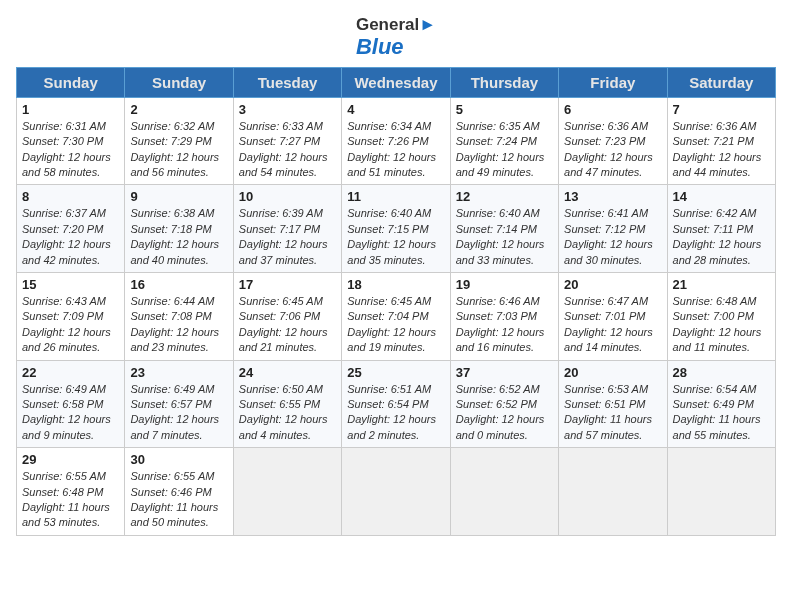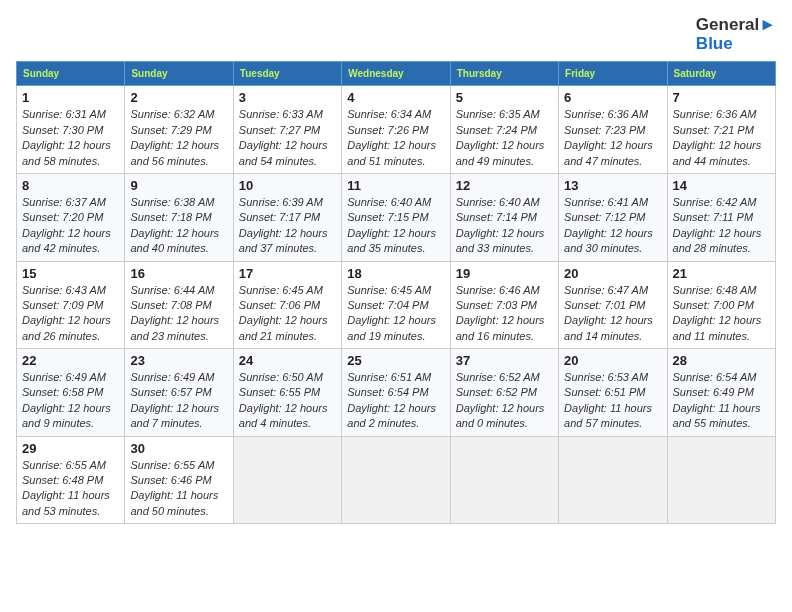--- a/index.html
+++ b/index.html
@@ -5,21 +5,21 @@
     * { box-sizing: border-box; margin: 0; padding: 0; }
     body {
       font-family: Arial, sans-serif;
       background: #fff;
       width: 792px;
       min-height: 612px;
       padding: 16px;
     }
     .header {
       display: flex;
-      justify-content: flex-end;
+      justify-content: center;
       align-items: flex-start;
       margin-bottom: 8px;
     }
     .logo {
       display: flex;
       align-items: center;
       gap: 4px;
     }
     .title-block {
       text-align: right;
@@ -34,24 +34,24 @@
       color: #555;
       font-style: italic;
     }
     .calendar {
       width: 100%;
       border-collapse: collapse;
       font-size: 11px;
     }
     .calendar th {
       background-color: #2b6cb0;
-      color: #bef264;
-      text-align: left;
+      color: #e5e5e5;
+      text-align: center;
       padding: 6px 6px;
-      font-size: 10px;
+      font-size: 15px;
       font-weight: bold;
       border: 1px solid #5a9fd4;
     }
     .calendar td {
       border: 1px solid #ccc;
       vertical-align: top;
       padding: 4px 5px;
       width: calc(100% / 7);
       min-height: 80px;
       background: #fff;
@@ -76,21 +76,21 @@
       background: #f0f0f0 !important;
     }
   </style>
 </head>
 <body>
 
 <div class="header">
   <div class="logo">
   <div style="line-height:1.1">
     <div style="font-size:17px;font-weight:bold;color:#333;">General<span style="color:#1a6fc4">►</span></div>
-    <div style="font-size:17px;font-weight:bold;color:#1a6fc4;">Blue</div>
+    <div style="font-size:22px;font-weight:bold;color:#1a6fc4;font-style:italic;">Blue</div>
   </div>
 </div>
   <div class="title-block">
     <div class="month-title"></div>
     <div class="location"></div>
   </div>
 </div>
 
 <table class="calendar">
   <thead>

